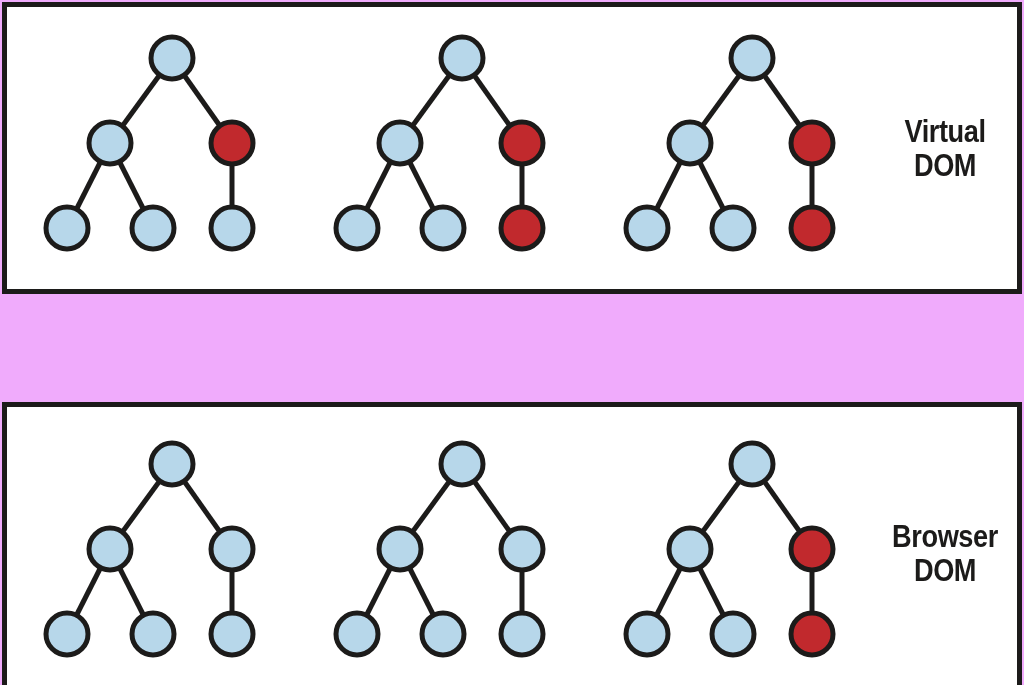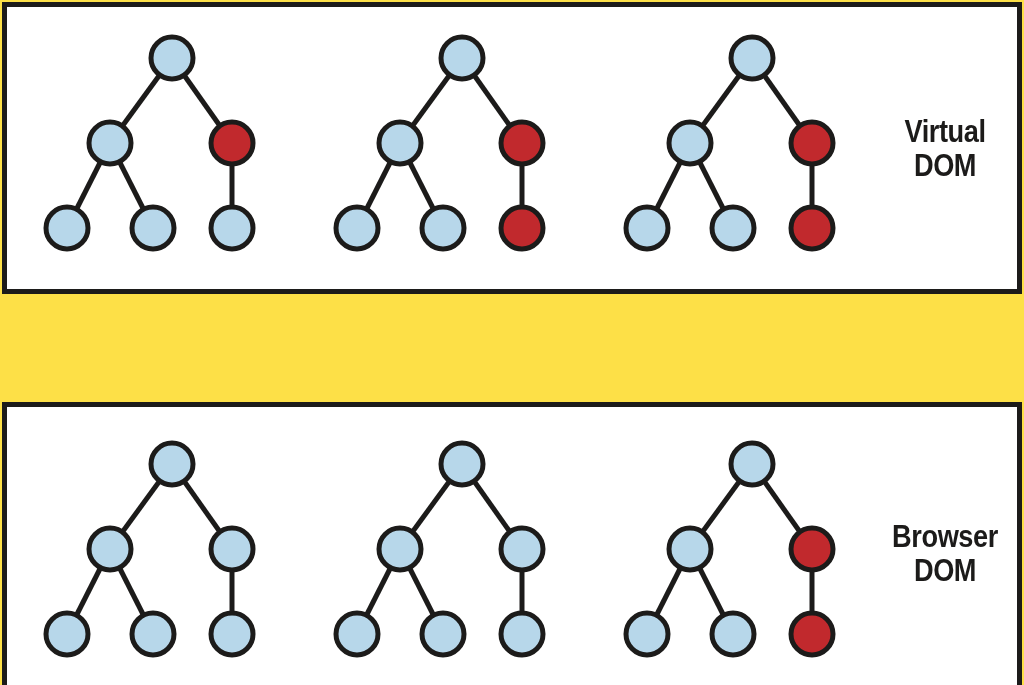--- a/index.html
+++ b/index.html
@@ -1,17 +1,17 @@
 <!DOCTYPE html>
 <html><head>
 <meta charset="utf-8">
 <style>
   html,body { margin:0; padding:0; background:#ffffff; }
   .stage {
-    position:relative; width:1024px; height:685px; background:#fde047;
+    position:relative; width:1024px; height:685px; background:#f0abfc;
     font-family:"Liberation Sans", sans-serif; color:#1c1b1a; overflow:hidden;
   }
   .panel {
     position:absolute; left:2px; width:1020px; box-sizing:border-box;
     border:5px solid #1c1b1a; background:#ffffff;
   }
   .panel--top { top:2px; height:292px; }
   .panel--bottom { top:392px; height:300px;margin-top:10px; }
   .tree { position:absolute; width:230px; height:225px; }
   .tree--1 { left:30px; }

